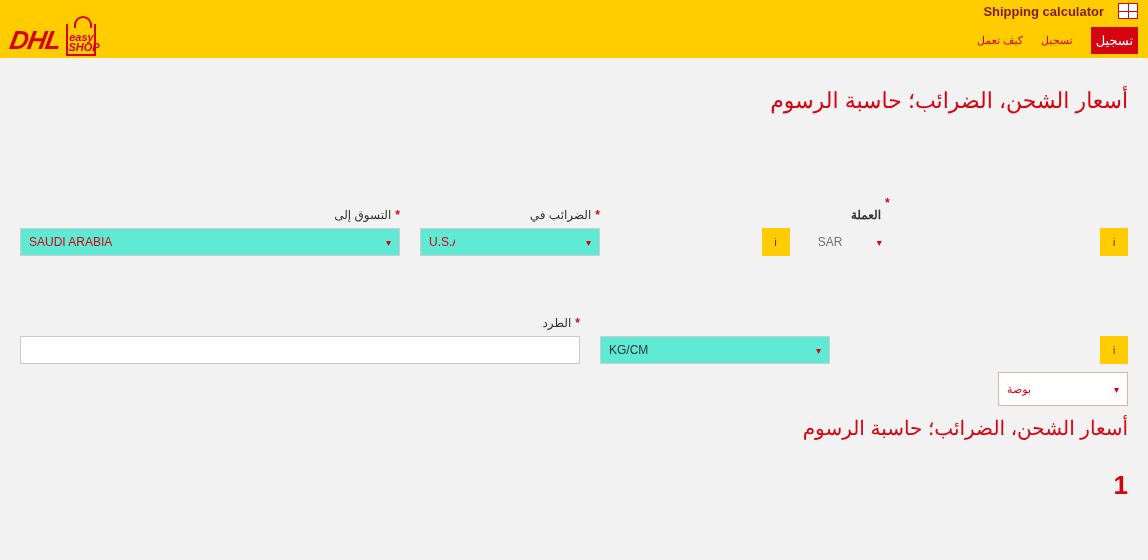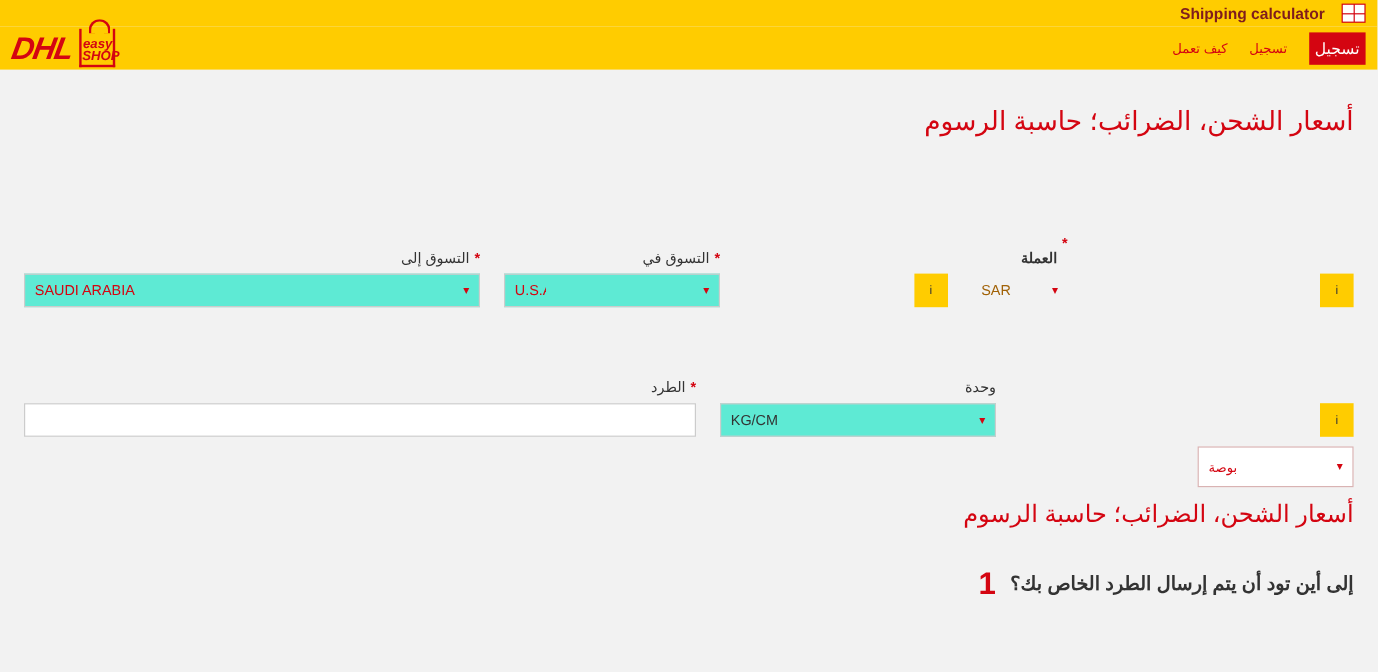--- a/index.html
+++ b/index.html
@@ -80,68 +80,64 @@
           <span>التسوق إلى</span>
         </div>
       <div class="select-box">
         <span class="value">SAUDI ARABIA</span>
         <span class="chev">▾</span>
       </div>
     </div>
     <div class="field" style="width:180px;">
       <div class="label-row">
           <span class="req">*</span>
-          <span>التسوق في</span>
+          <span>الضرائب في</span>
         </div>
       <div class="select-box">
         <span class="value" style="overflow:hidden;white-space:nowrap;max-width:26px;">U.S.A</span>
         <span class="chev">▾</span>
       </div>
     </div>
     <div style="flex:1"></div>
     <div class="info-btn">i</div>
     <div class="field" style="width:80px;direction:rtl;">
       <div class="label-row">
           <span class="req">*</span>
           <span style="font-weight:bold;margin-top:24px;">العملة</span>
         </div>
       <div class="select-box" style="border:none;background:transparent;direction:rtl;gap:8px;">
         <span class="chev">▾</span>
-        <span class="value" style="color:#a16207;">SAR</span>
+        <span class="value" style="color:#737373;">SAR</span>
       </div>
     </div>
     <div style="flex:1.4"></div>
     <div class="info-btn">i</div>
   </div>
 
   <div class="form-row" style="margin-bottom:0;">
     <div class="field" style="width:560px;">
       <div class="label-row">
           <span class="req">*</span>
           <span>الطرد</span>
         </div>
       <input class="input-box" value="" style="">
     </div>
     <div class="field" style="width:230px;">
-      <div class="label-row">
-          <span>وحدة</span>
-        </div>
       <div class="select-box">
         <span class="value" style="color:#333;">KG/CM</span>
         <span class="chev">▾</span>
       </div>
     </div>
     <div style="flex:1"></div>
     <div class="info-btn">i</div>
   </div>
 
   <div class="small-select" style="direction:ltr;">
     <span style="direction:rtl;">بوصة</span>
     <span class="chev">▾</span>
   </div>
 
   <h2 class="section2-title">أسعار الشحن، الضرائب؛ حاسبة الرسوم</h2>
 
   <div class="step-row">
-    <span class="step-text">إلى أين تود أن يتم إرسال الطرد الخاص بك؟</span>
     <span class="step-num">1</span>
   </div>
 </div>
 
 </body></html>

